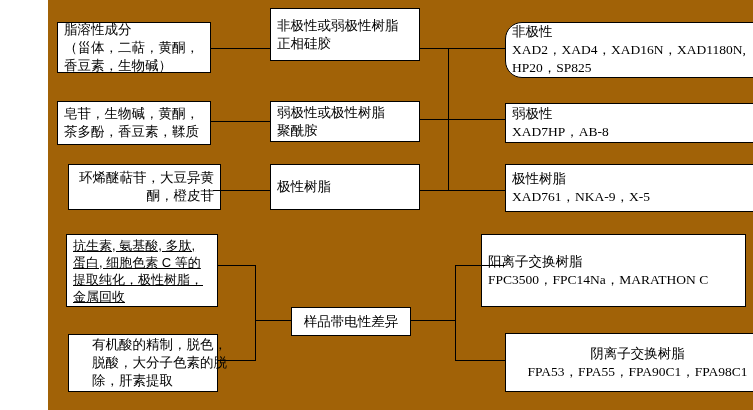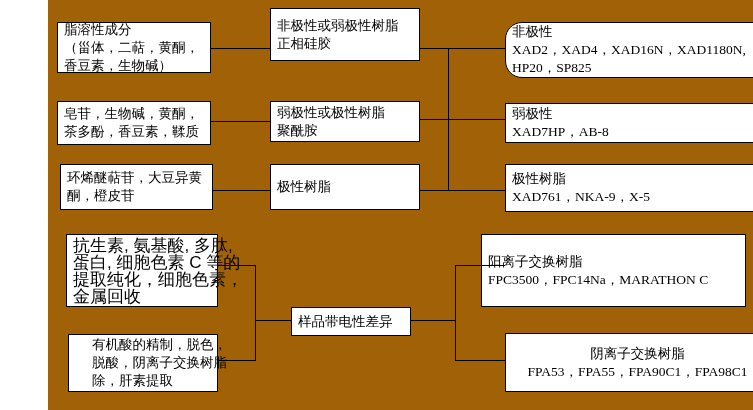--- a/index.html
+++ b/index.html
@@ -3,30 +3,30 @@
 <meta charset="utf-8">
 <style>
   html,body{margin:0;padding:0;background:#ffffff;}
   #stage{position:relative;width:706px;height:410px;background:#a16207;overflow:hidden;
          font-family:"Liberation Sans",sans-serif;color:#000;margin-left:48px;}
   .box{position:absolute;border:1px solid #000;box-sizing:border-box;
        display:flex;flex-direction:column;justify-content:center;
        padding:2px 6px;font-size:13.5px;line-height:18px;background:#fff;}
   .box .ln{white-space:nowrap;}
   .latin{font-family:"Liberation Serif",serif;}
-  .tight{line-height:17px;font-size:17px;}
-  .center{align-items:flex-start;}
+  .tight{line-height:17px;font-size:13px;text-decoration:underline;}
+  .center{align-items:center;}
   .line{position:absolute;background:#000;}
   .h{height:1px;}
   .v{width:1px;}
 
   
   .b-l1{left:9px;  top:22px;  width:154px;height:51px;}
   .b-l2{left:9px;  top:101px; width:154px;height:44px;}
-  .b-l3{left:12px; top:164px; width:153px;height:46px;}
+  .b-l3{left:20px; top:164px; width:153px;height:46px;align-items:flex-end;}
   .b-l4{left:18px; top:234px; width:152px;height:73px;}
   .b-l5{left:20px; top:334px; width:150px;height:58px;padding-left:23px;}
   
   .b-m1{left:222px;top:8px;  width:150px;height:53px;}
   .b-m2{left:222px;top:101px; width:150px;height:41px;}
   .b-m3{left:222px;top:164px; width:150px;height:46px;}
   .b-m4{left:243px;top:307px; width:120px;height:29px;}
   
   .b-r1{left:457px;top:22px;  width:270px;height:56px;border-radius:17px;}
   .b-r2{left:457px;top:103px; width:270px;height:40px;}
@@ -65,26 +65,26 @@
     <div class="ln">皂苷，生物碱，黄酮，</div>
     <div class="ln">茶多酚，香豆素，鞣质</div>
   </div>
   <div class="box b-l3">
     <div class="ln">环烯醚萜苷，大豆异黄</div>
     <div class="ln">酮，橙皮苷</div>
   </div>
   <div class="box b-l4 tight">
     <div class="ln">抗生素, 氨基酸, 多肽,</div>
     <div class="ln">蛋白, 细胞色素 C 等的</div>
-    <div class="ln">提取纯化，细胞色素，</div>
+    <div class="ln">提取纯化，极性树脂，</div>
     <div class="ln">金属回收</div>
   </div>
   <div class="box b-l5">
     <div class="ln">有机酸的精制，脱色，</div>
-    <div class="ln">脱酸，阴离子交换树脂</div>
+    <div class="ln">脱酸，大分子色素的脱</div>
     <div class="ln">除，肝素提取</div>
   </div>
 
   <div class="box b-m1">
     <div class="ln">非极性或弱极性树脂</div>
     <div class="ln">正相硅胶</div>
   </div>
   <div class="box b-m2">
     <div class="ln">弱极性或极性树脂</div>
     <div class="ln">聚酰胺</div>

